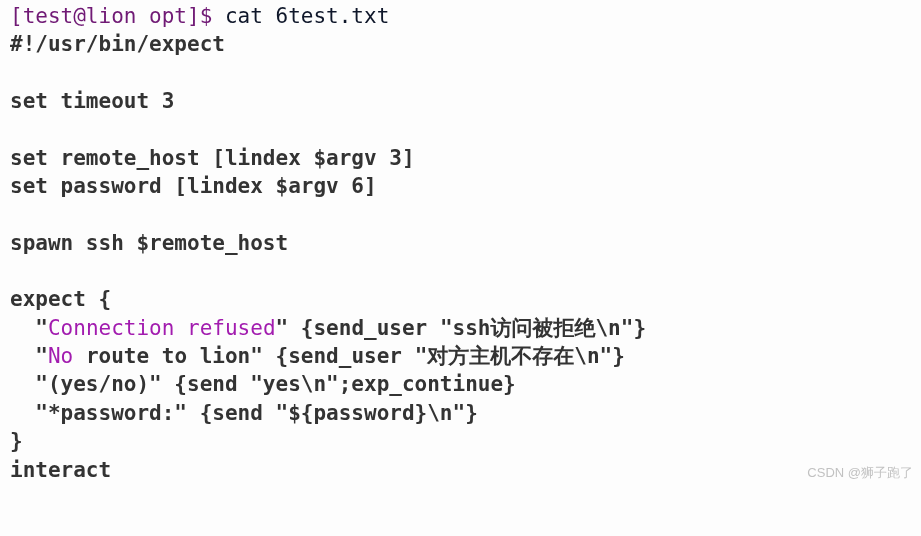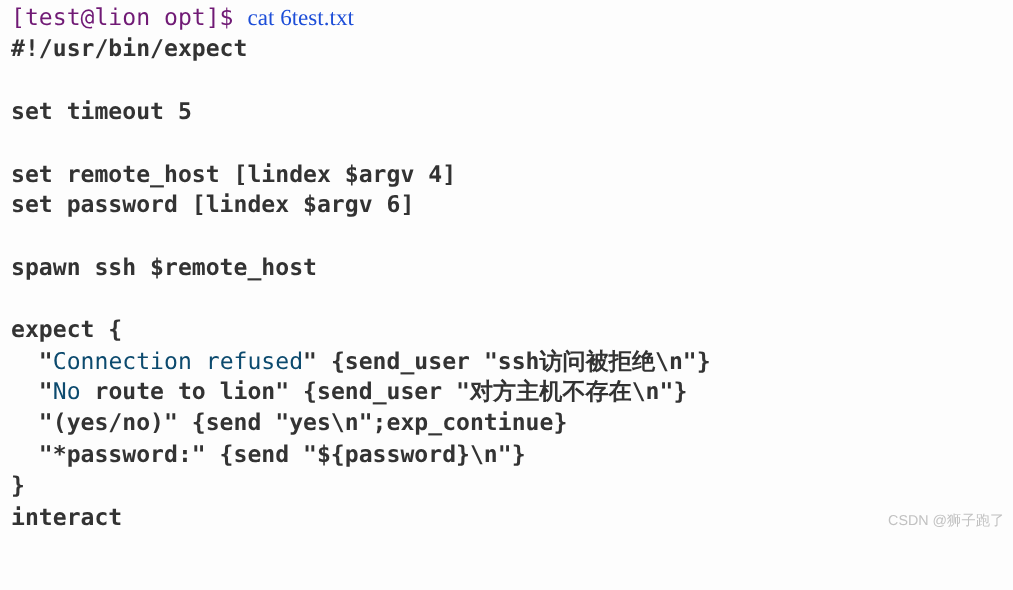--- a/index.html
+++ b/index.html
@@ -13,42 +13,42 @@
       width: 921px;
       box-sizing: border-box;
       position: relative;
     }
     pre {
       margin: 0;
       font-family: inherit;
       white-space: pre;
     }
     .prompt-user { color: #701a75; }
-    .command { color: #1d4ed8; font-family: Liberation Serif, serif; }
-    .dark-red { color: #0c4a6e; }
+    .command { color: #0f172a; }
+    .dark-red { color: #a21caf; }
     .txt { color: #333; font-weight: bold; }
     .watermark {
       position: absolute;
       right: 8px;
       bottom: 4px;
       font-size: 13px;
       color: rgba(120,120,120,0.45);
       font-family: sans-serif;
       margin-top: 28px;
     }
   </style>
 </head>
 <body>
 
 <pre><span class="prompt-user">[test@lion opt]$ </span><span class="command">cat 6test.txt</span>
 <span class="txt">#!/usr/bin/expect</span>
 <span></span>
-<span class="txt">set timeout 5</span>
+<span class="txt">set timeout 3</span>
 <span></span>
-<span class="txt">set remote_host [lindex $argv 4]</span>
+<span class="txt">set remote_host [lindex $argv 3]</span>
 <span class="txt">set password [lindex $argv 6]</span>
 <span></span>
 <span class="txt">spawn ssh $remote_host</span>
 <span></span>
 <span class="txt">expect {</span>
   <span class="txt">"</span><span class="dark-red">Connection refused</span><span class="txt">" {send_user "ssh访问被拒绝\n"}</span>
   <span class="txt">"</span><span class="dark-red">No</span><span class="txt"> route to lion</span><span class="txt">" {send_user "对方主机不存在\n"}</span>
 <span class="txt">  "(yes/no)" {send "yes\n";exp_continue}</span>
 <span class="txt">  "*password:" {send "${password}\n"}</span>
 <span class="txt">}</span>

